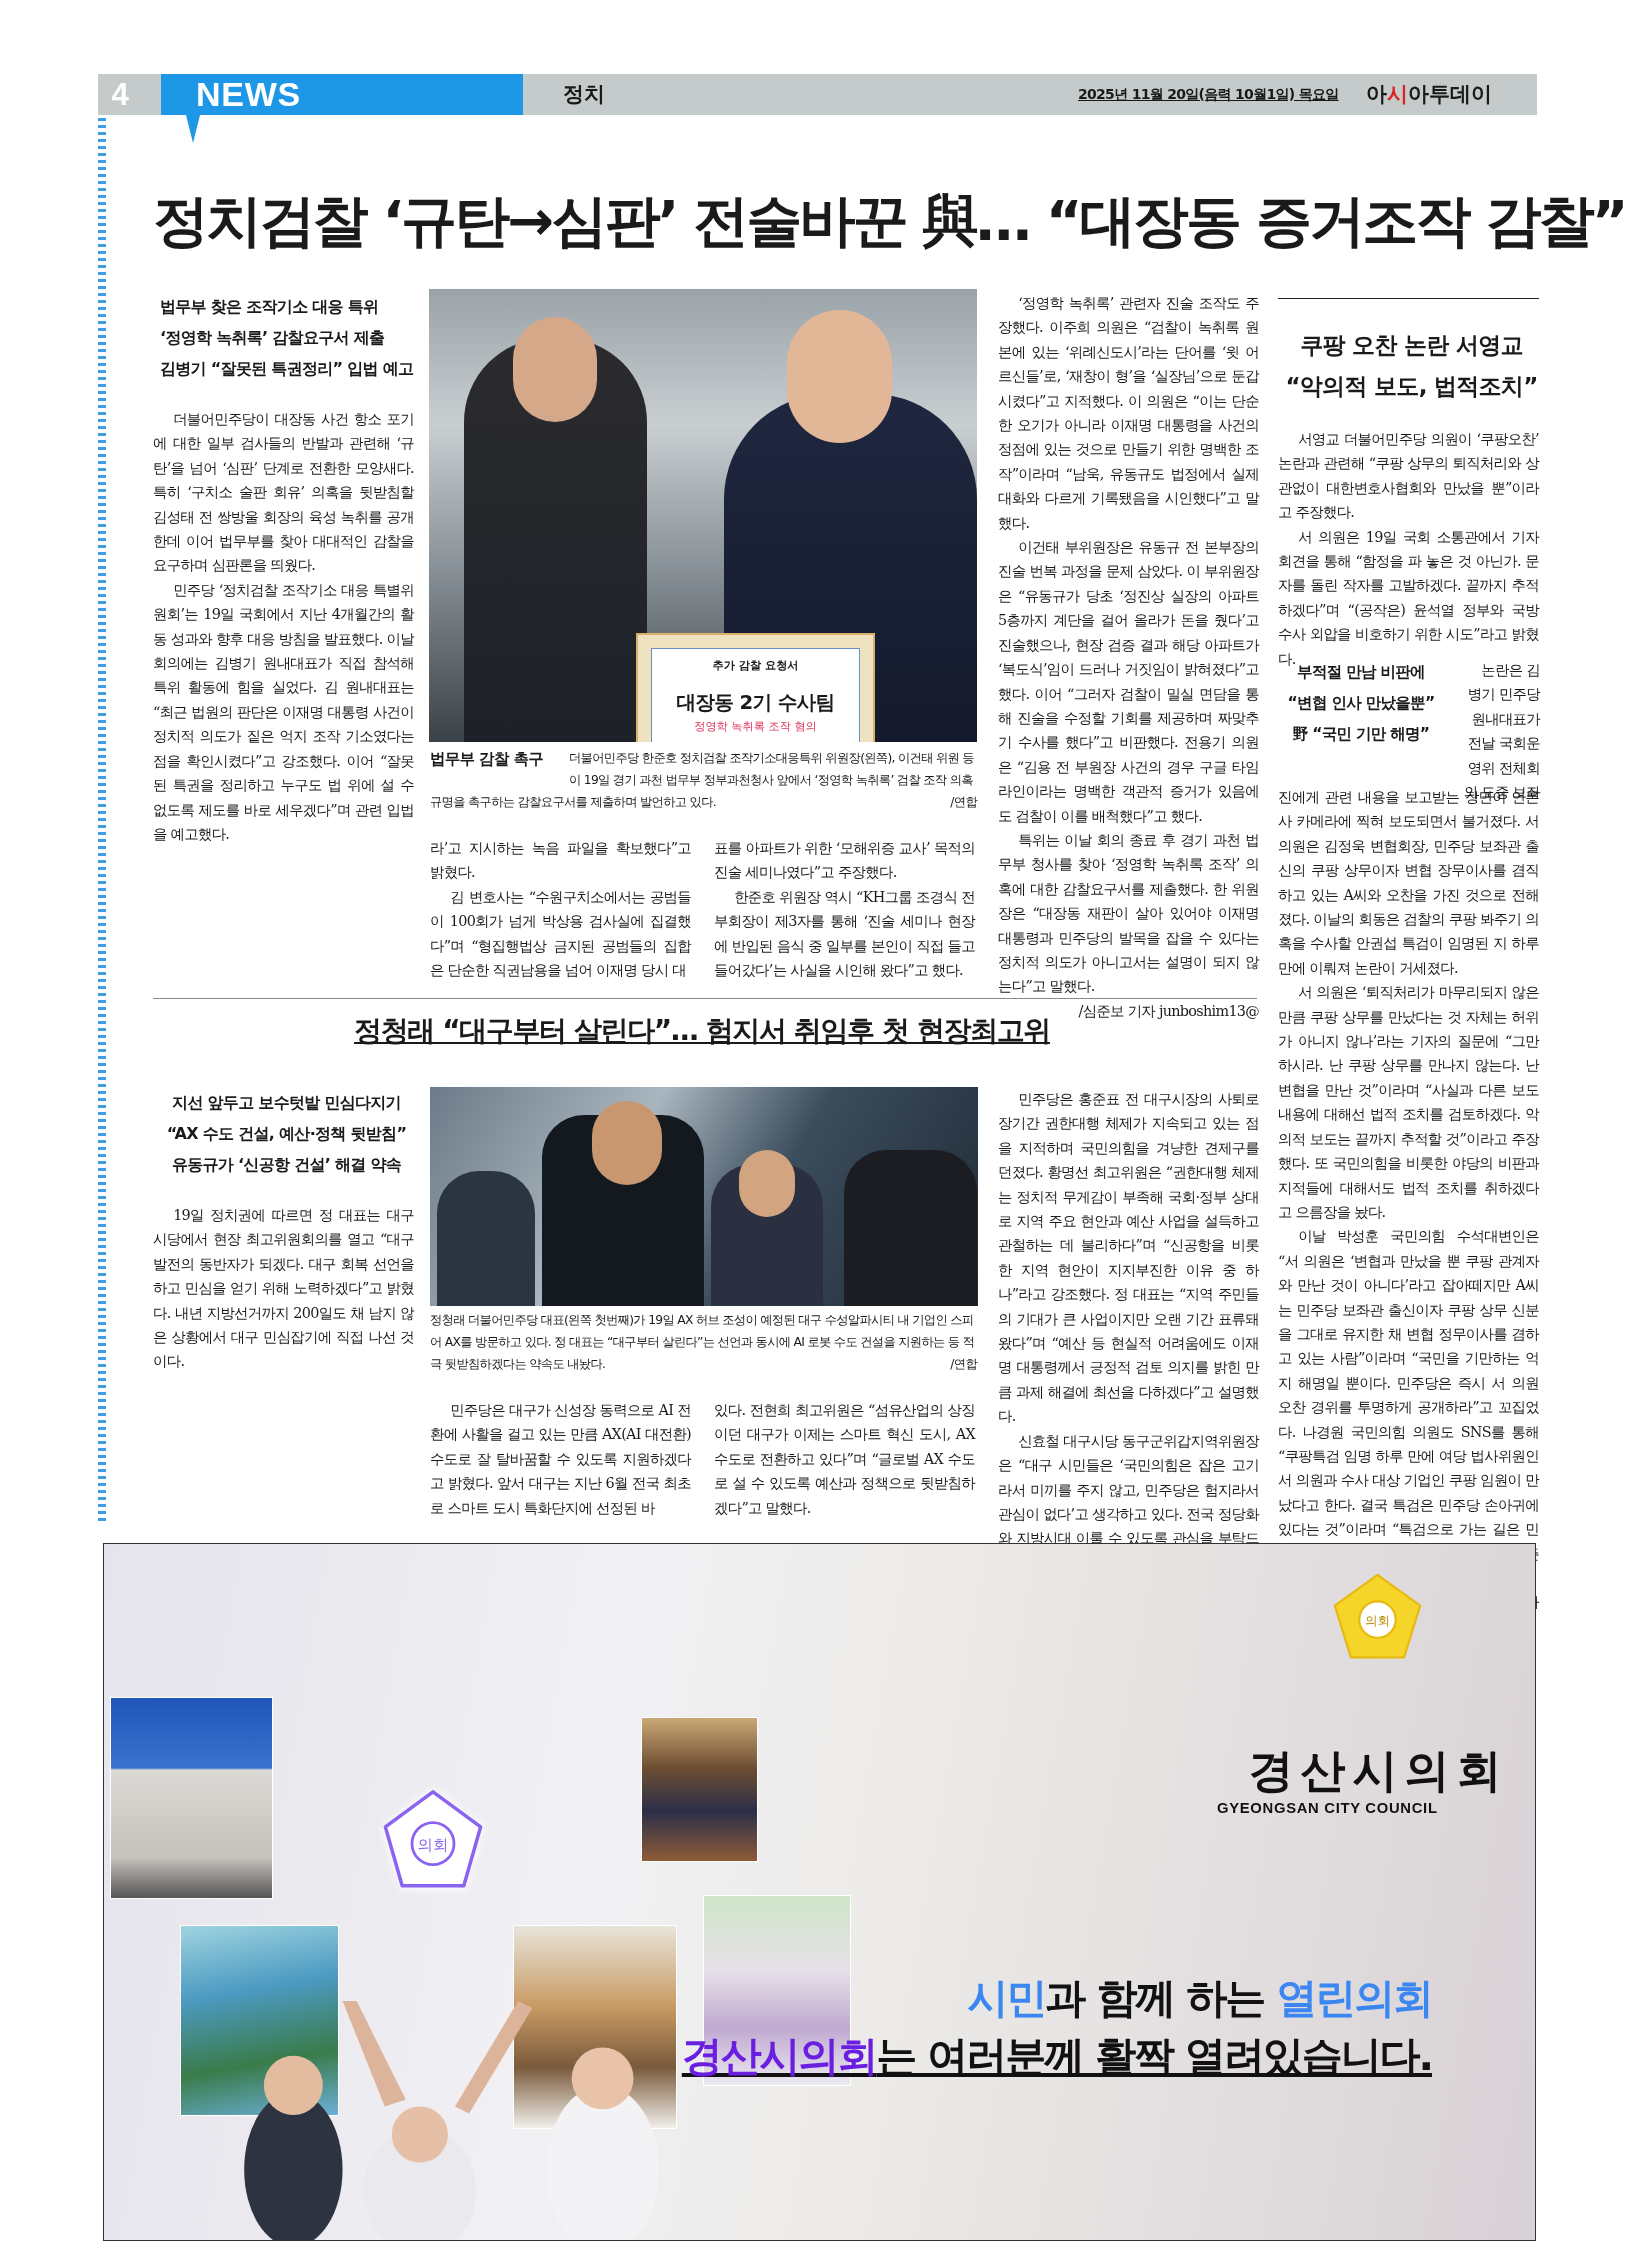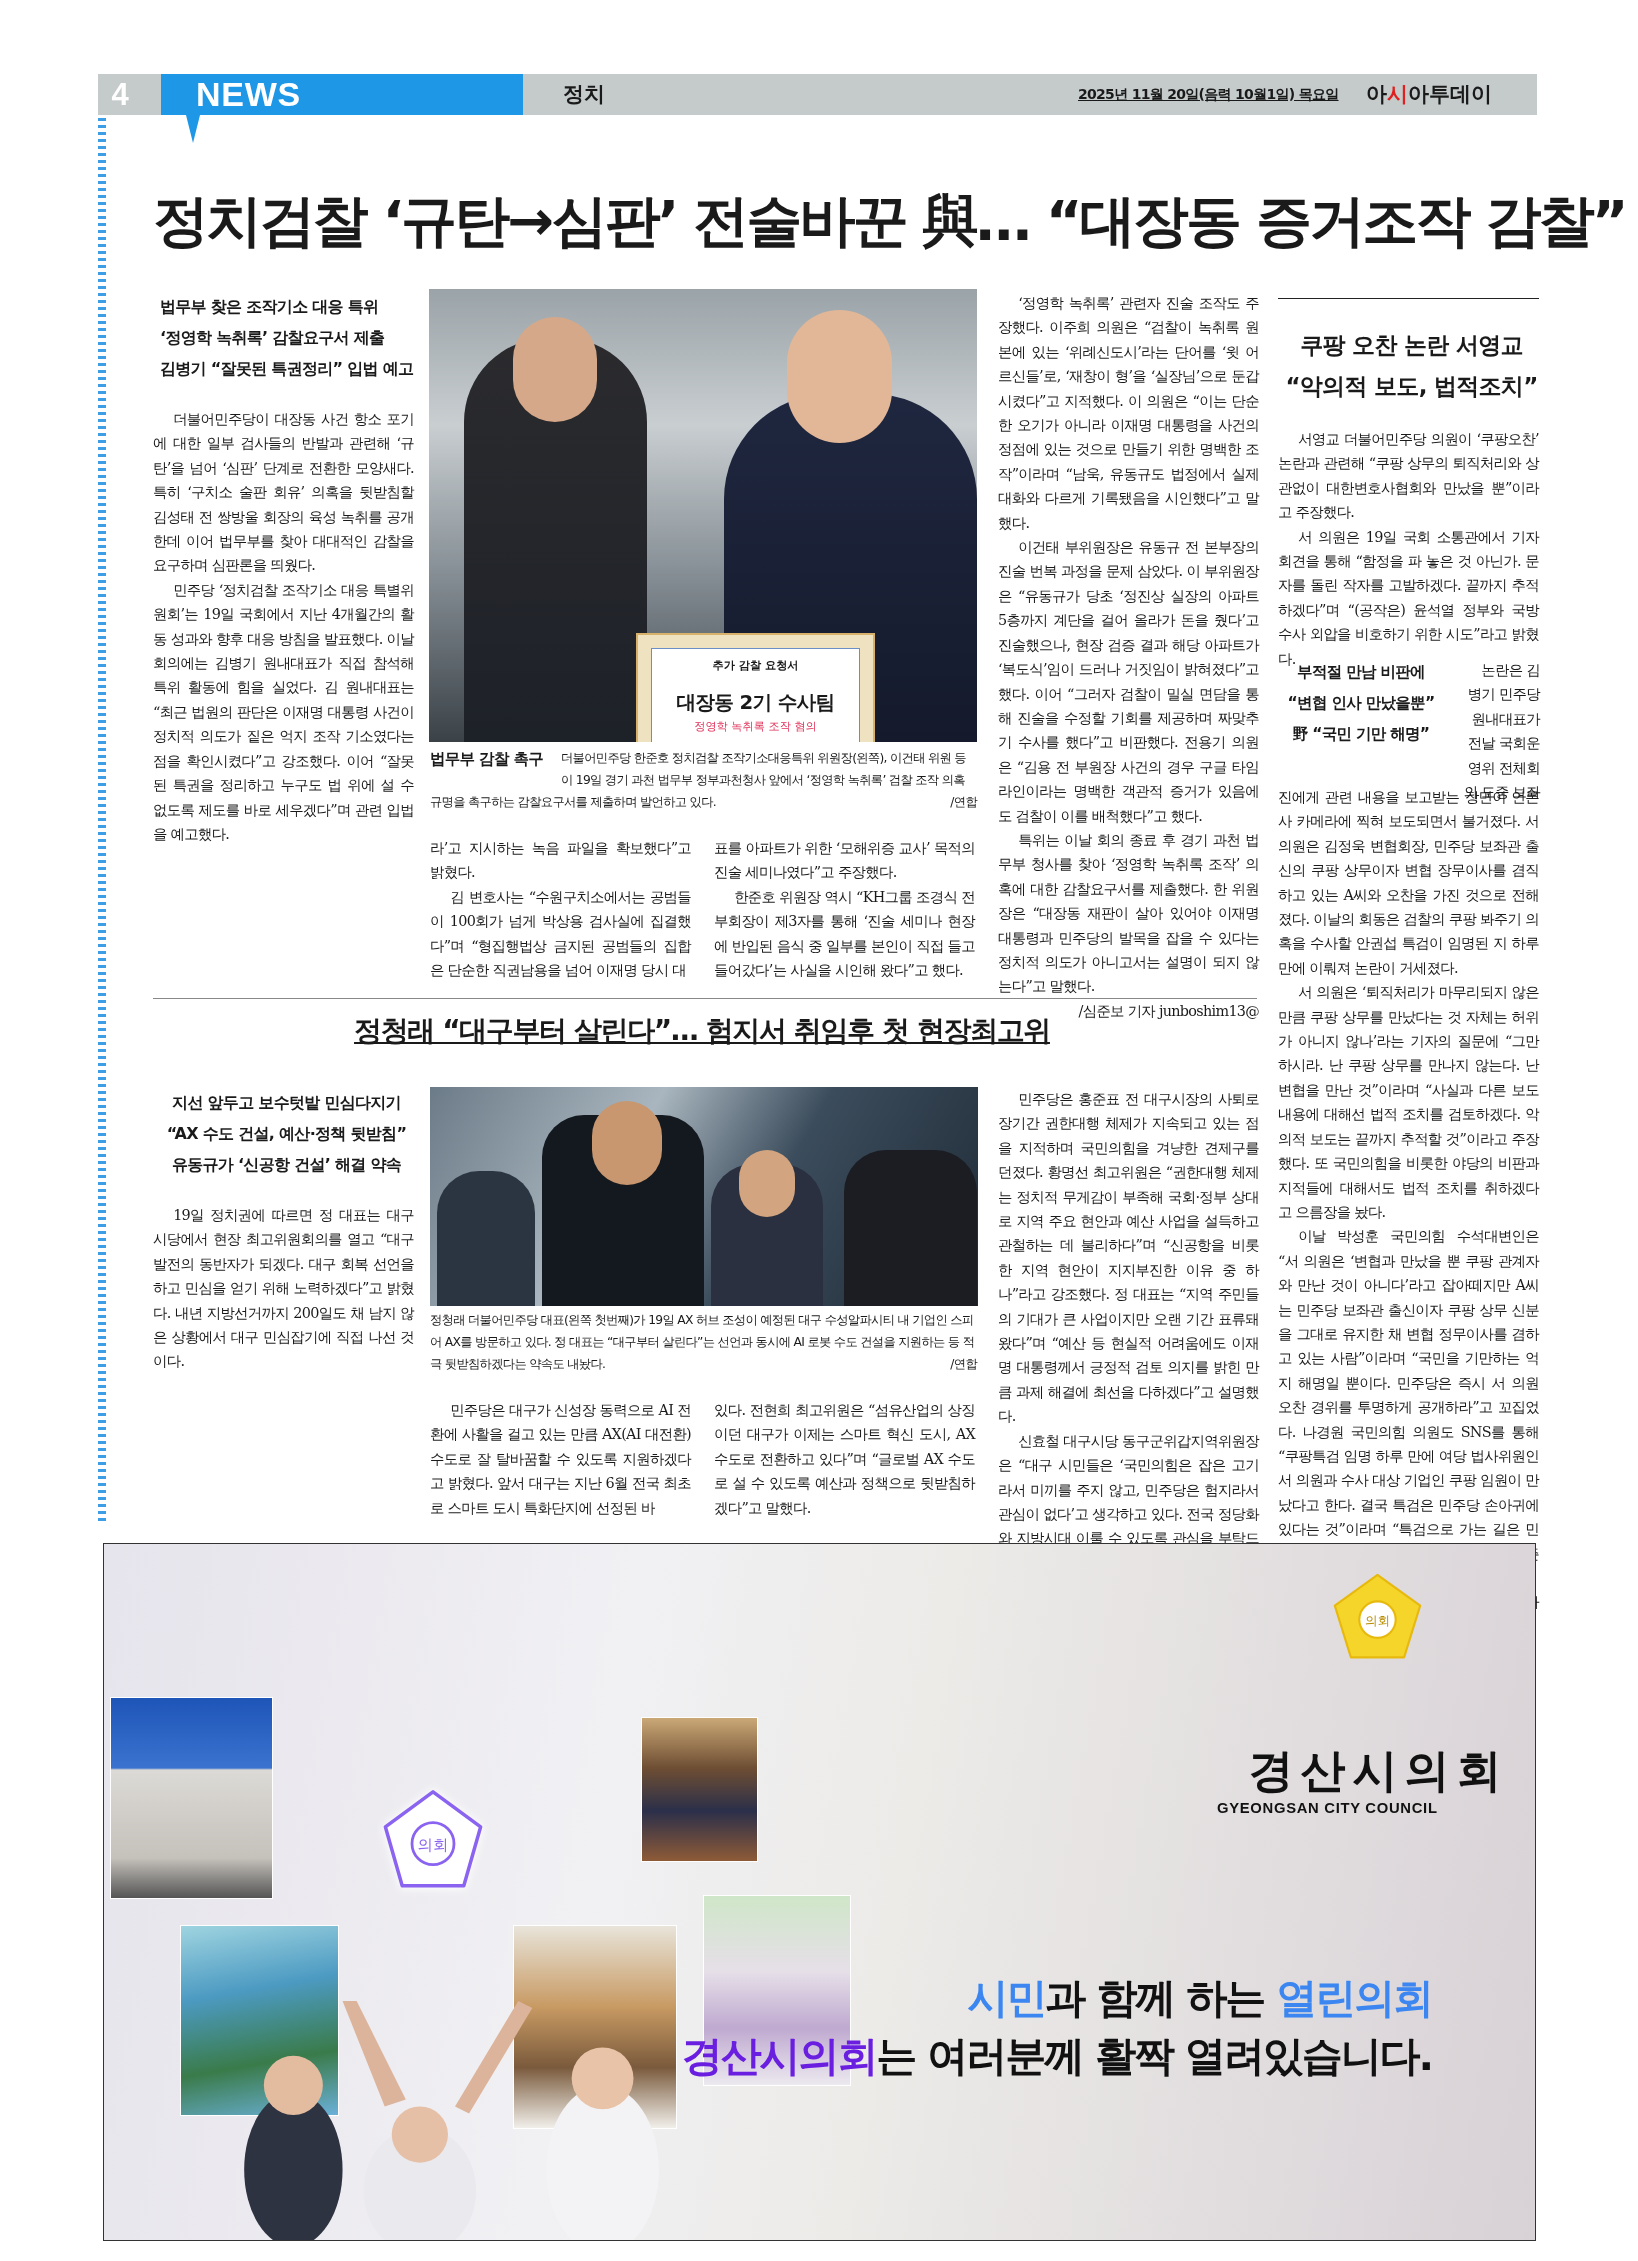--- a/index.html
+++ b/index.html
@@ -37,21 +37,21 @@
   .photo1 .face1 { position: absolute; left: 84px; top: 28px; width: 84px; height: 105px; border-radius: 42px; background: #d5a88a; }
   .photo1 .person2 { position: absolute; left: 295px; top: 105px; width: 253px; height: 351px; border-radius: 105px 105px 0 0; background: linear-gradient(180deg,#1f2740,#141a2b); }
   .photo1 .face2 { position: absolute; left: 358px; top: 21px; width: 105px; height: 133px; border-radius: 53px; background: #e2b798; }
   .photo1 .doc { position: absolute; left: 207px; top: 344px; width: 239px; height: 119px; background: #efe2c0; border: 2.1px solid #d8b26a; }
   .photo1 .doc .inner { position: absolute; left: 12.6px; top: 12.6px; right: 12.6px; bottom: 0; background: #fff; border: 0.7px solid #6b8fc4; text-align: center; }
   .photo1 .doc .t1 { font: bold 11.2px "DejaVu Sans", sans-serif; margin-top: 9.8px; }
   .photo1 .doc .t2 { font: bold 19.7px "DejaVu Sans", sans-serif; margin-top: 15.5px; letter-spacing: -0.7px; }
   .photo1 .doc .t3 { font: 11.2px "DejaVu Sans", sans-serif; color: #e0325a; margin-top: 2.8px; }
 
   .caption { position: absolute; font: 12.3px/22px "DejaVu Sans", sans-serif; letter-spacing: -0.7px; }
-  .caption .title { font: bold 15.5px "DejaVu Sans", sans-serif; float: left; margin-right: 18px; line-height: 24px; }
+  .caption .title { font: bold 15.5px "DejaVu Sans", sans-serif; float: left; margin-right: 26px; line-height: 24px; }
   .caption .src { float: right; }
 
   .rule { position: absolute; height: 1.4px; background: #222; }
   .right-title { position: absolute; left: 1278px; top: 325px; width: 267px; font: bold 23px/41px "DejaVu Sans", sans-serif; text-align: center; letter-spacing: -0.7px; }
   .side-box { position: absolute; left: 1275px; top: 657px; width: 172px; font: bold 15.5px/31px "DejaVu Sans", sans-serif; text-align: center; letter-spacing: -0.7px; }
 
   .head2 { position: absolute; left: 140px; top: 1012px; width: 1124px; text-align: center; font: bold 28px "DejaVu Sans", sans-serif; letter-spacing: -1.4px; text-decoration: underline; }
 
   .photo2 { left: 430px; top: 1087px; width: 548px; height: 219px;
     background: linear-gradient(120deg,#6c7b88 0%,#a9b6bf 35%,#3b4c5c 60%,#1f2a35 100%); }
@@ -69,21 +69,21 @@
   .ad .pic { position: absolute; border: 0.7px solid #fff; }
   .ad .pic1 { left: 5.6px; top: 153px; width: 163px; height: 202px; background: linear-gradient(180deg,#1e55b8 0%,#3a73cf 35%,#dcdad6 36%,#c5c1bb 80%,#555 100%); }
   .ad .pic2 { left: 76px; top: 381px; width: 159px; height: 191px; background: linear-gradient(170deg,#9fd4e0 0%,#4c9ac2 35%,#3a7b4a 70%,#6bb0d8 100%); }
   .ad .pic3 { left: 409px; top: 381px; width: 164px; height: 204px; background: linear-gradient(180deg,#e8e4da 0%,#c89a63 40%,#7a5a3c 70%,#f1efea 100%); }
   .ad .pic4 { left: 537px; top: 173px; width: 117px; height: 145px; background: linear-gradient(180deg,#caa876 0%,#6e4e33 35%,#2b2f4a 65%,#8e5b37 100%); }
   .ad .pic5 { left: 599px; top: 351px; width: 148px; height: 191px; background: linear-gradient(180deg,#cfe6c8 0%,#e6dfe8 40%,#bfa9d0 70%,#ece9ef 100%); }
   .ad .emblem { position: absolute; left: 273px; top: 239px; width: 112px; height: 197px; }
   .ad .council-name { position: absolute; left: 1113px; top: 197px; width: 323px; text-align: center; font: bold 45px "DejaVu Sans", sans-serif; letter-spacing: 7px; color: #111; }
   .ad .council-en { position: absolute; left: 1113px; top: 256px; width: 323px; text-align: left; font: bold 14.8px "Liberation Sans", sans-serif; letter-spacing: 0.7px; color: #111; }
   .ad .slogan1 { position: absolute; left: 794px; top: 427px; width: 534px; text-align: right; font: bold 41px "DejaVu Sans", sans-serif; letter-spacing: -2.1px; color: #111; }
-  .ad .slogan2 { position: absolute; left: 492px; top: 485px; width: 836px; text-align: right; font: bold 41px "DejaVu Sans", sans-serif; letter-spacing: -2.1px; color: #111; }
+  .ad .slogan2 { position: absolute; left: 492px; top: 485px; width: 836px; text-align: right; font: bold 41px "DejaVu Sans", sans-serif; letter-spacing: -2.1px; color: #111; text-decoration: underline; }
   .ad .blue { color: #3b86f0; }
   .ad .purple { color: #6a1fe0; }
   .ad .people { position: absolute; left: 105px; top: 450px; width: 492px; height: 253px; }
 </style>
 </head>
 <body>
 
 <div class="hdr">
   <div class="pnum">4</div>
   <div class="newsbox">

